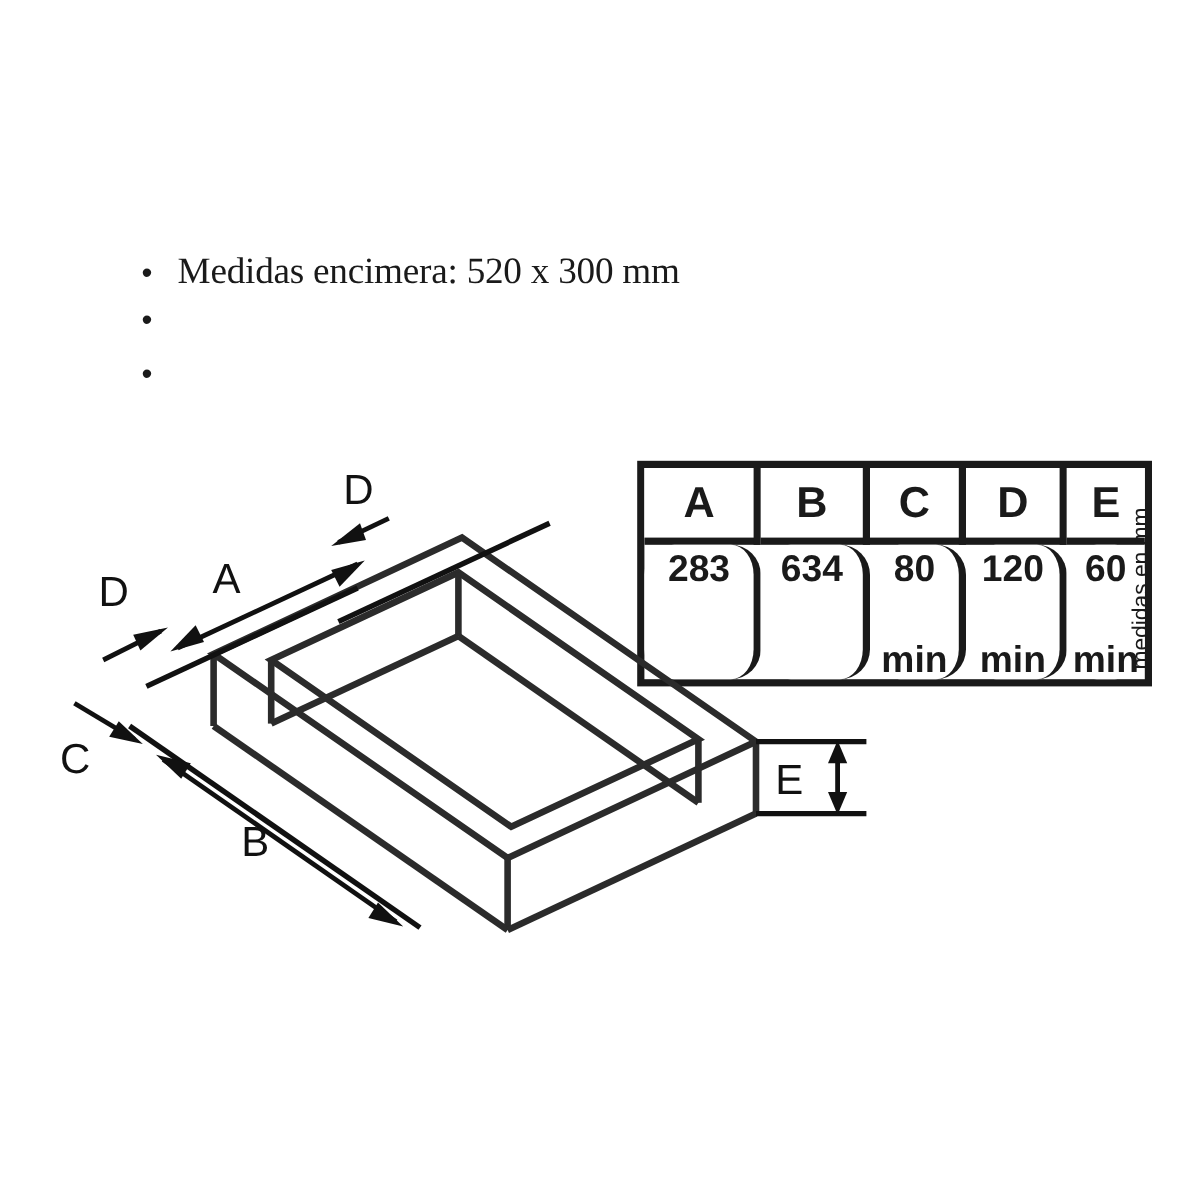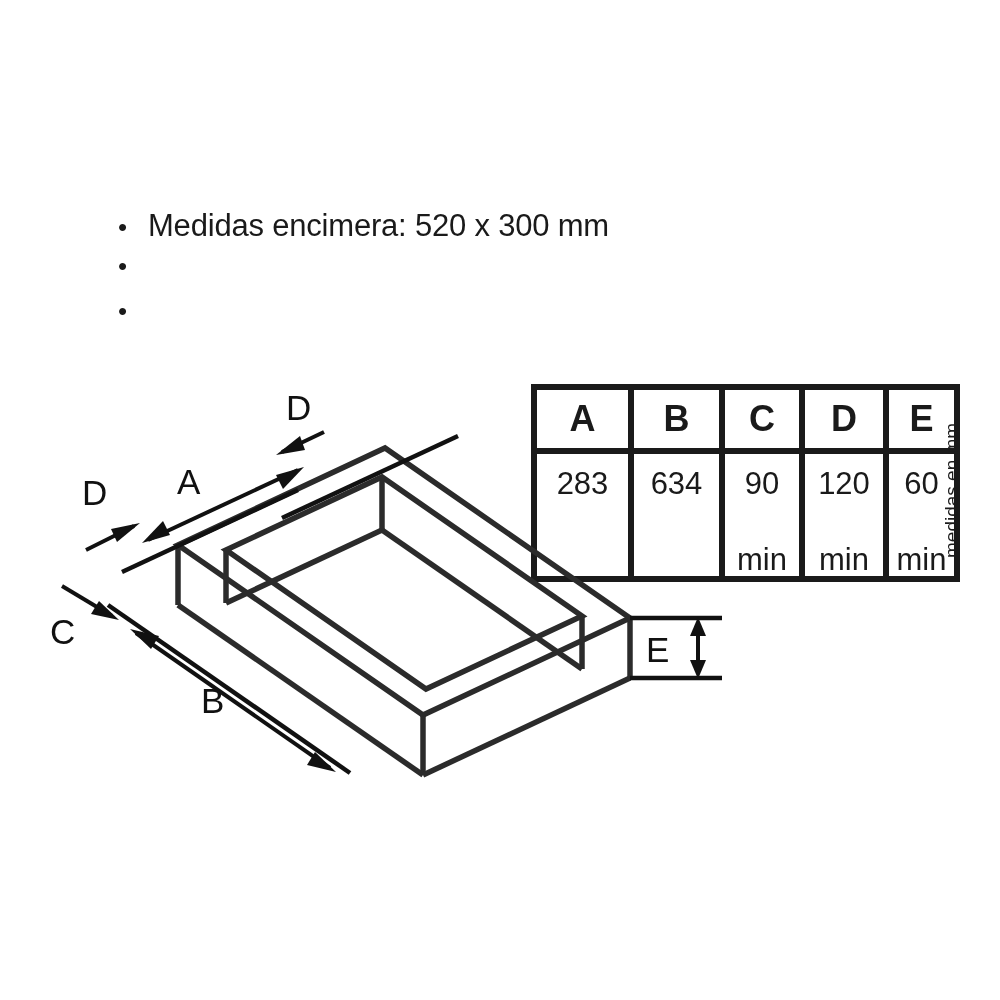--- a/index.html
+++ b/index.html
@@ -33,20 +33,21 @@
     font-size: 26px;
     line-height: 1;
     color: #1a1a1a;
     flex: 0 0 30px;
   }
   .spec-text {
     font-size: 31px;
     letter-spacing: -0.2px;
     color: #1a1a1a;
     white-space: nowrap;
+    font-family: Liberation Serif, serif;
   }
 
   
   #dim-table-wrap {
     position: absolute;
     left: 531px;
     top: 384px;
   }
   table.dim-table {
     border-collapse: separate;
@@ -67,23 +68,24 @@
   }
   tr.dim-head td {
     height: 58px;
     font-size: 36px;
     font-weight: bold;
     border-bottom: 6px solid #1a1a1a;
   }
   tr.dim-body td {
     height: 87px;
     font-size: 31px;
-    font-weight: normal;
+    font-weight: bold;
     vertical-align: top;
-    padding-top: 14px;
+    padding-top: 4px;
+    border-radius: 25px;
   }
   .cell-val { display: block; line-height: 1.02; }
   .cell-unit { display: block; line-height: 1.05; margin-top: 44px; }
   .col-a { width: 91px; }
   .col-b { width: 85px; }
   .col-c { width: 74px; }
   .col-d { width: 78px; }
   .col-e { width: 65px; }
 
   
@@ -162,21 +164,21 @@
     <tr class="dim-body">
       <td class="col-a">
         <span class="cell-val">283</span>
         <span class="cell-unit"></span>
       </td>
       <td class="col-b">
         <span class="cell-val">634</span>
         <span class="cell-unit"></span>
       </td>
       <td class="col-c">
-        <span class="cell-val">90</span>
+        <span class="cell-val">80</span>
         <span class="cell-unit">min</span>
       </td>
       <td class="col-d">
         <span class="cell-val">120</span>
         <span class="cell-unit">min</span>
       </td>
       <td class="col-e">
         <span class="cell-val">60</span>
         <span class="cell-unit">min</span>
       </td>

